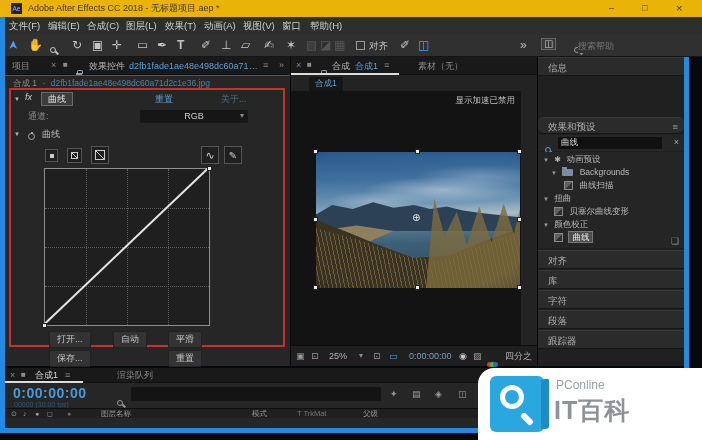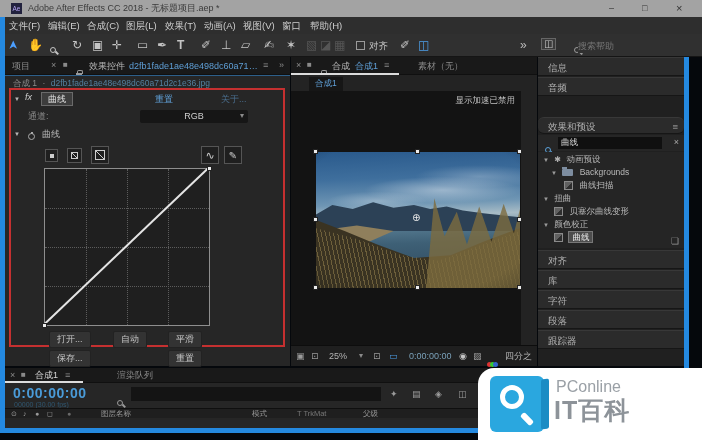--- a/index.html
+++ b/index.html
@@ -26,21 +26,21 @@
   .handle{width:5px;height:5px;background:#ececec;border:1px solid #222;position:absolute;z-index:4}
   .gridline-v{position:absolute;top:0;height:100%;width:0;border-left:1px dotted #5c5c5c}
   .gridline-h{position:absolute;left:0;width:100%;height:0;border-top:1px dotted #5c5c5c}
   .rgbdots span{width:5px;height:5px;border-radius:50%;display:inline-block;margin-right:-2px}
   .treerow{position:absolute;left:0;width:100%;height:12px;font-size:8.5px;color:#b8b8b8;white-space:nowrap}
   .treerow .ic{vertical-align:middle}
 </style>
 </head>
 <body>
 
-<div class="abs" style="left:0;top:0;width:702px;height:17px;background:#a3a3a3;color:#3a3a3a;font-size:9px;line-height:17px;">
+<div class="abs" style="left:0;top:0;width:702px;height:17px;background:#eab308;color:#3a3a3a;font-size:9px;line-height:17px;">
   <span class="abs ic" style="left:11px;top:3px;width:11px;height:11px;background:#22223e;color:#b6a6f5;font-size:6.5px;text-align:center;line-height:11px;">Ae</span>
   <span class="abs" style="left:28px;top:0;">Adobe After Effects CC 2018 - 无标题项目.aep *</span>
   <span class="abs" style="left:609px;top:0;color:#333;">–</span>
   <span class="abs" style="left:642px;top:0;color:#333;">□</span>
   <span class="abs" style="left:676px;top:0;color:#333;font-size:11px;">×</span>
 </div>
 
 <div class="abs" style="left:0;top:17px;width:702px;height:17px;background:#2e2e2e;color:#cfcfcf;font-size:9.5px;line-height:17px;">
   <span class="abs" style="left:9px;">文件(F)</span>
   <span class="abs" style="left:48px;">编辑(E)</span>
@@ -208,21 +208,20 @@
     <span class="abs" style="left:118px;color:#7aa0b8;">0:00:00:00</span>
     <span class="abs ic" style="left:168px;top:6px;font-size:9px;color:#c4c4c4;">◉</span>
     <span class="abs ic" style="left:182px;top:6px;font-size:9px;color:#9a9a9a;">▨</span>
     <span class="abs rgbdots" style="left:196px;top:8px;"><span style="background:#d33;"></span><span style="background:#3c3;"></span><span style="background:#36c;"></span></span>
     <span class="abs" style="left:214px;">四分之一</span>
   </div>
 </div>
 
 <div class="abs" style="left:538px;top:57px;width:146px;height:309px;background:#202020;">
   <div class="rp-bar abs" style="left:0;top:0;width:146px;height:19px;"><span>信息</span></div>
-  <div class="rp-bar abs" style="left:0;top:20px;width:146px;height:19px;"><span>音频</span></div>
 
   <div class="rp-bar abs" style="left:0;top:60px;width:146px;height:17px;line-height:17px;border-radius:6px;">
     <span>效果和预设</span>
     <span class="abs ic t-dim" style="right:6px;top:4px;">≡</span>
   </div>
   <div class="abs" style="left:0;top:78px;width:146px;height:16px;background:#262626;">
     <span class="abs ic mag" style="left:7px;top:4px;color:#5aa0d8;"></span>
     <input class="abs" style="left: 20px; top: 2px; width: 104px; height: 12px; background: rgb(16, 16, 16); border: none; outline: none; color: rgb(221, 221, 221); font-size: 8.5px; padding: 0px 3px;" value="曲线">
     <span class="abs ic" style="right:5px;top:3px;color:#aaa;font-size:9px;">×</span>
   </div>
@@ -297,15 +296,15 @@
     <span class="abs" style="left:358px;">父级</span>
   </div>
 </div>
 
 <div class="abs" style="right:0;bottom:0;width:224px;height:72px;background:#fff;border-radius:16px 0 0 0;z-index:20;">
   <div class="abs" style="left:12px;top:8px;width:54px;height:56px;background:#2aa7df;border-radius:6px;">
     <i class="abs" style="right:-5px;top:3px;width:8px;height:50px;background:#1b8cc4;transform:skewY(-8deg);border-radius:2px;"></i>
     <i class="abs" style="left:10px;top:9px;width:24px;height:24px;border:5px solid #fff;border-radius:50%;"></i>
     <i class="abs" style="left:34px;top:36px;width:6px;height:14px;background:#fff;transform:rotate(-45deg);border-radius:2px;"></i>
   </div>
-  <span class="abs" style="left:78px;top:10px;font-size:16px;color:#9aa0a6;">PConline</span>
+  <span class="abs" style="left:78px;top:10px;font-size:12px;color:#9aa0a6;">PConline</span>
   <span class="abs" style="left:76px;top:26px;font-size:25px;font-weight:bold;color:#8d9399;letter-spacing:1px;">IT百科</span>
 </div>
 
 </body></html>

